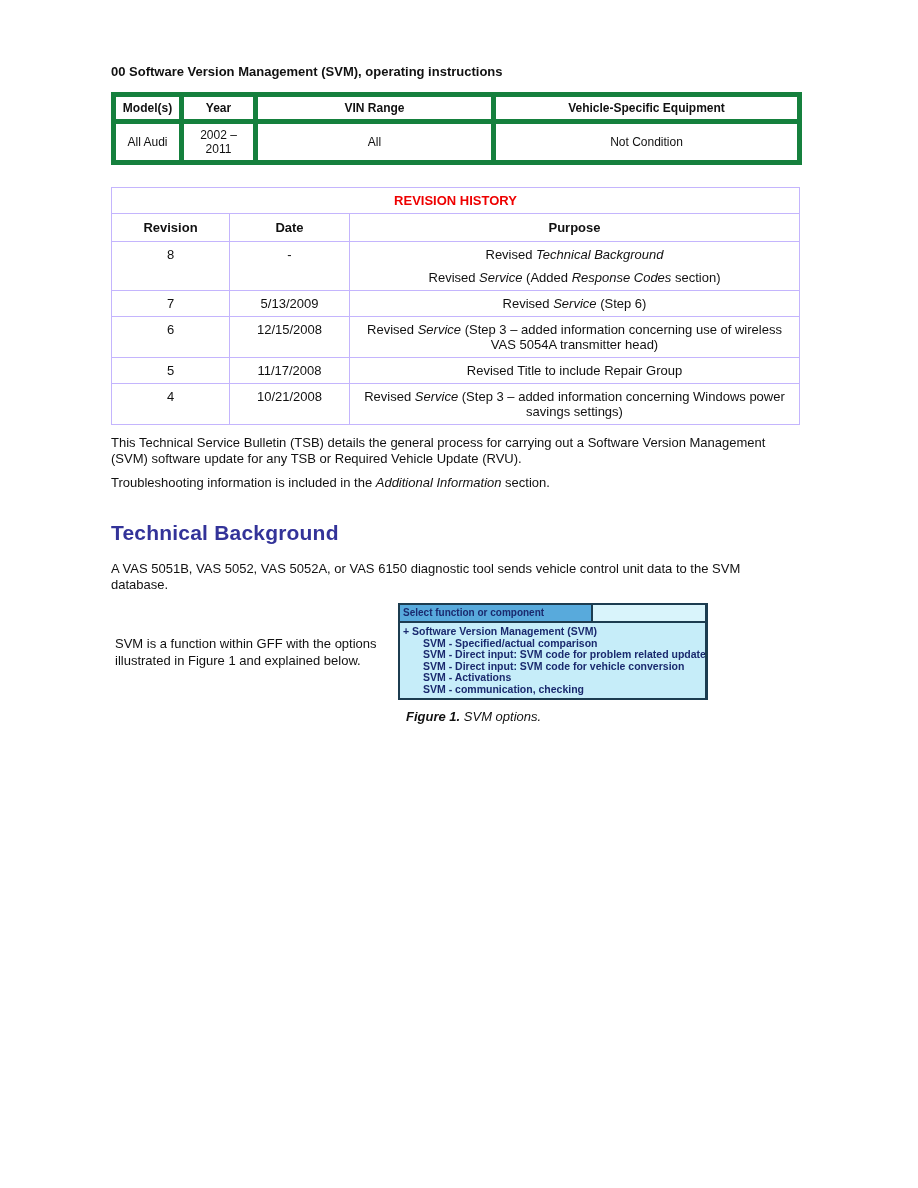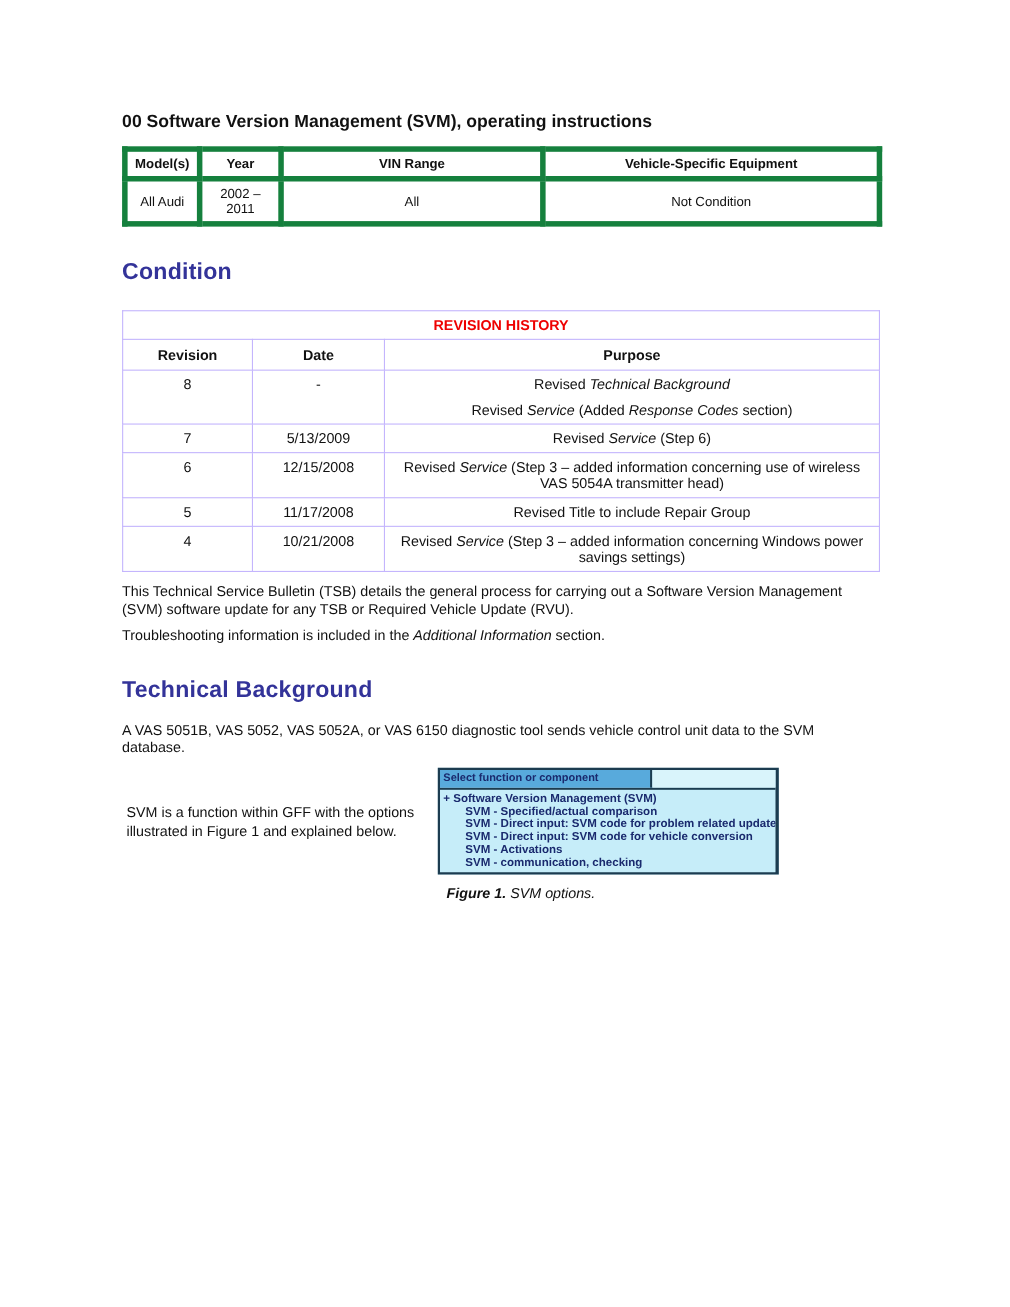--- a/index.html
+++ b/index.html
@@ -19,22 +19,22 @@
     color:#111;
     position:relative;
     overflow:hidden;
   }
   .content{
     position:absolute;
     left:111px;top:0;
     width:688px;
   }
   .doc-title{
-    margin-top:102px;
-    font-size:16px;
+    margin-top:64px;
+    font-size:13px;
     font-weight:bold;
   }
   .intro{
     margin-top:14px;
     font-size:13px;
     line-height:15px;
   }
   
   table.vehicle{
     margin-top:13px;
@@ -179,21 +179,20 @@
     </tr>
     <tr>
       <td>All Audi</td>
       <td>2002 – 2011</td>
       <td>All</td>
       <td>Not Condition</td>
     </tr>
   </tbody>
     </table>
 
-  <h1 class="section-heading">Condition</h1>
 
   <table class="revision">
     <colgroup>
         <col style="width:118px">
         <col style="width:120px">
         <col style="width:450px">
       </colgroup>
     <tbody>
         <tr>
       <td class="rev-history-title" colspan="3">REVISION HISTORY</td>

